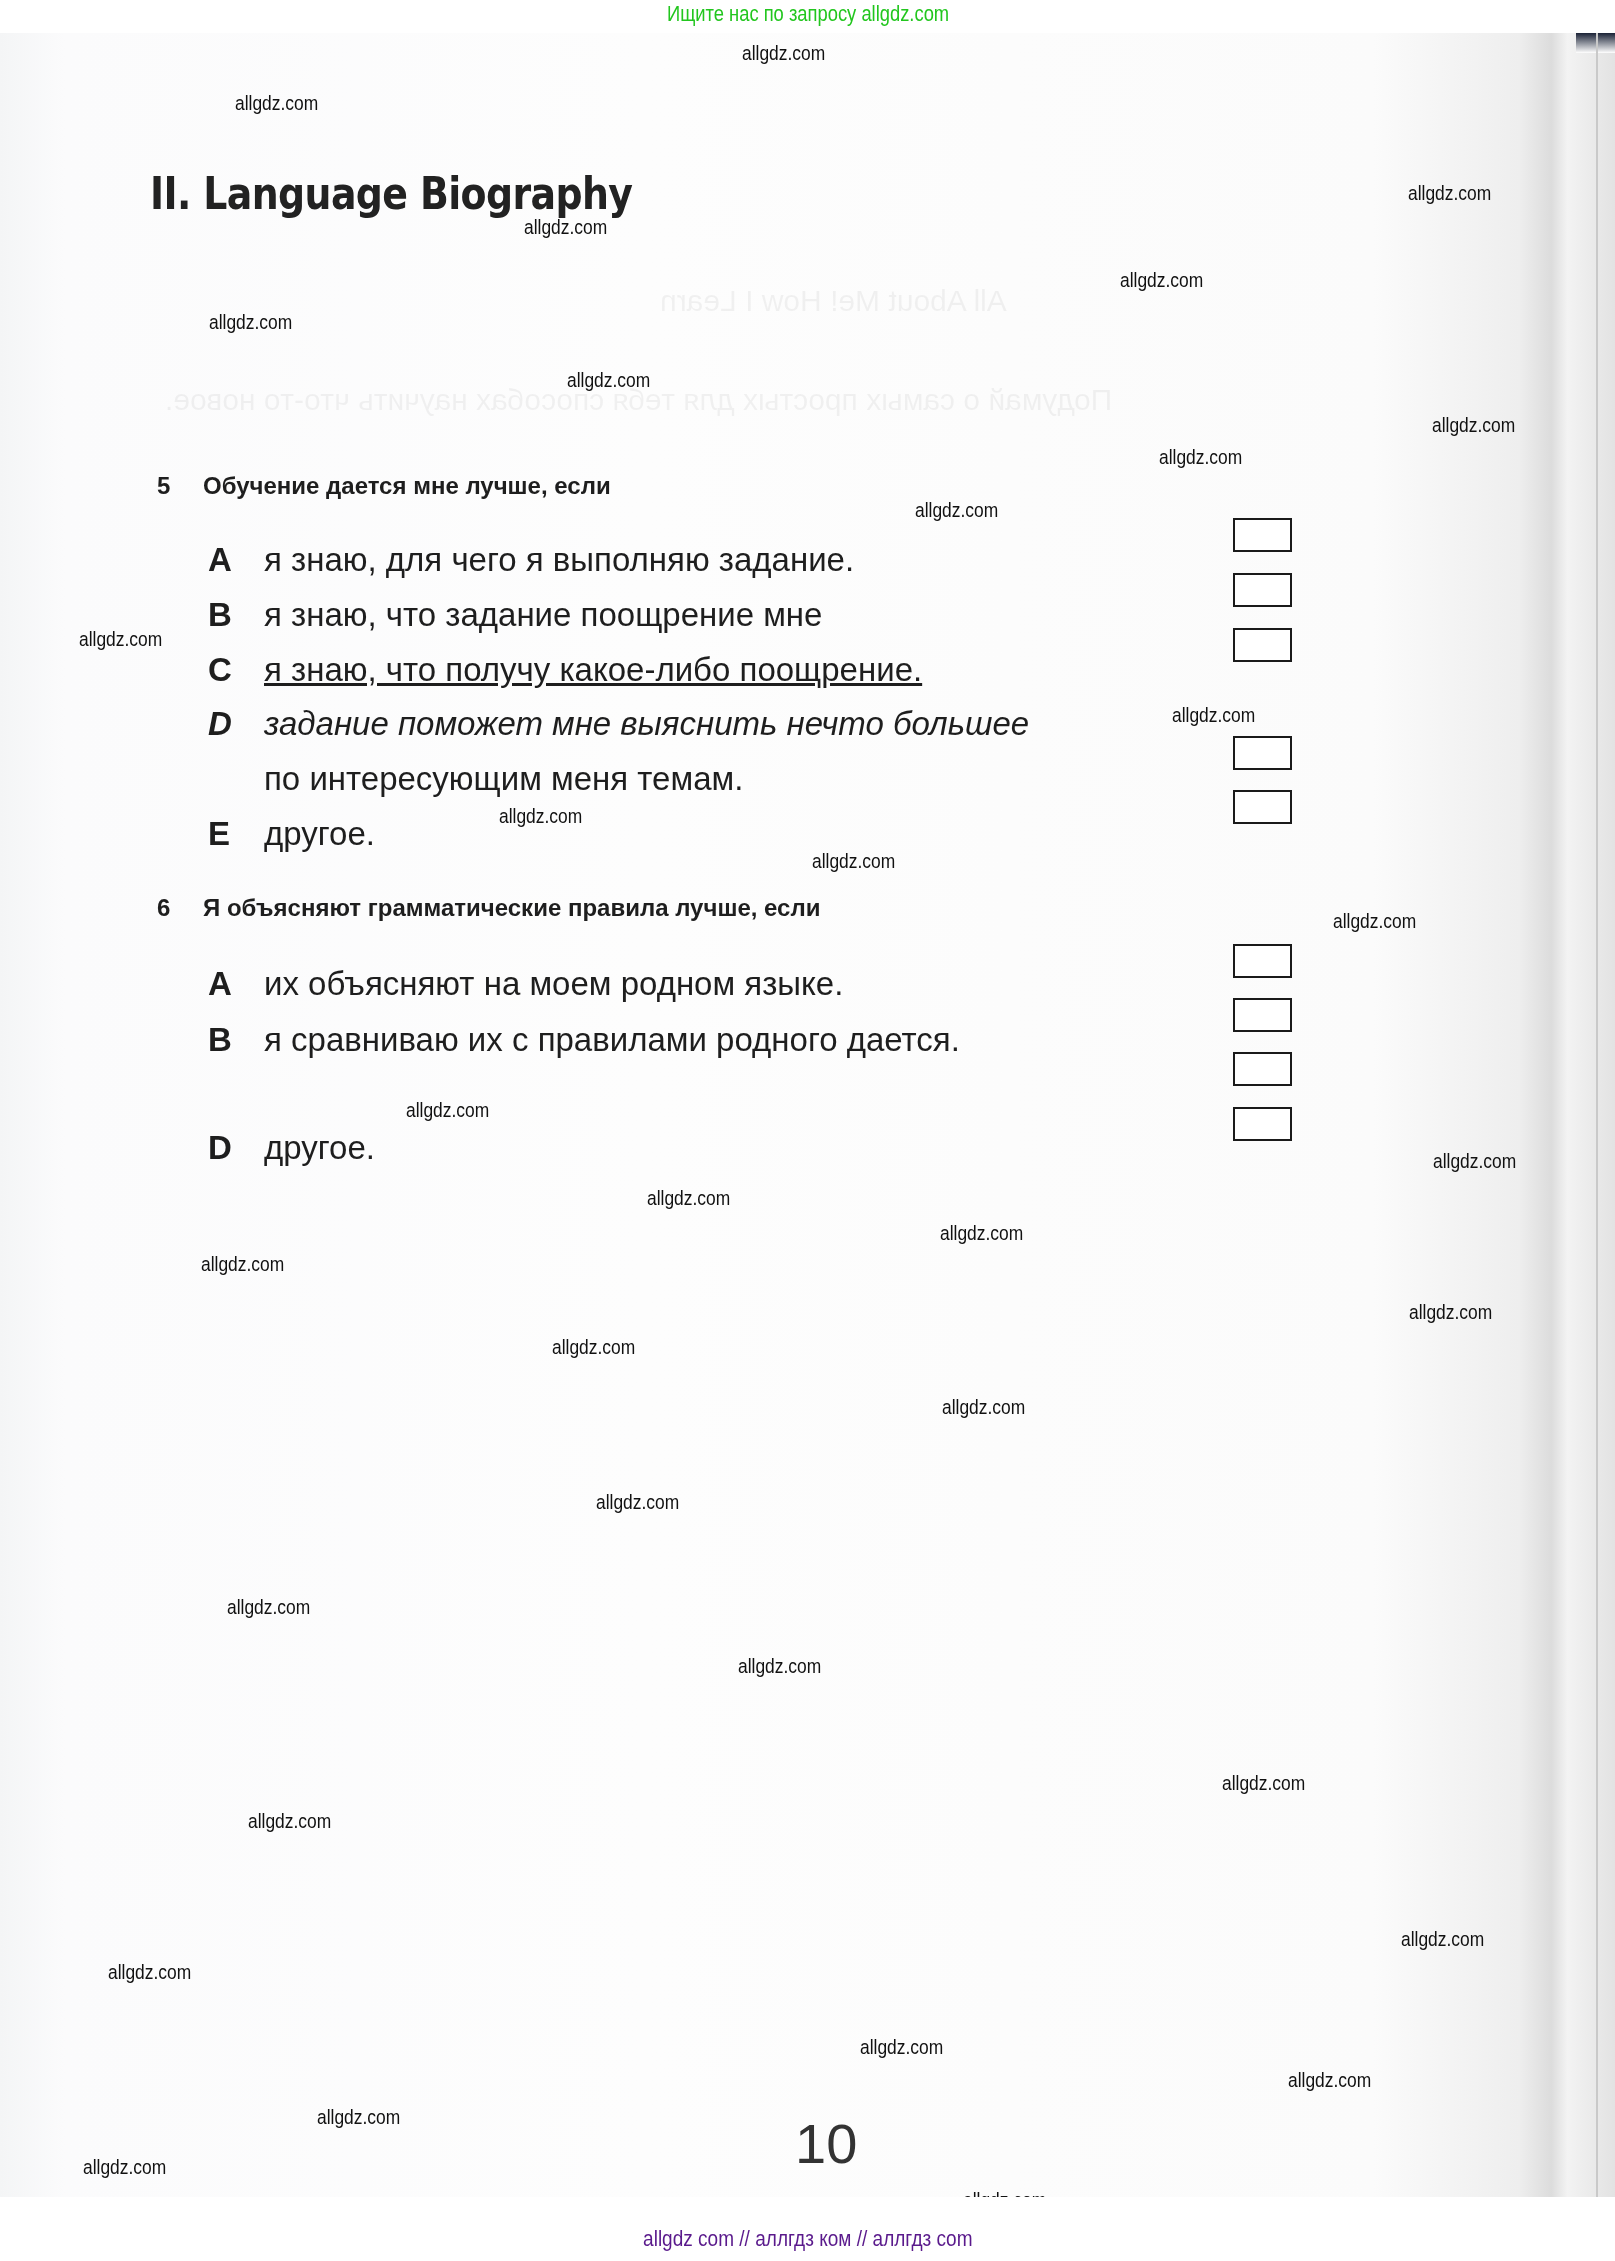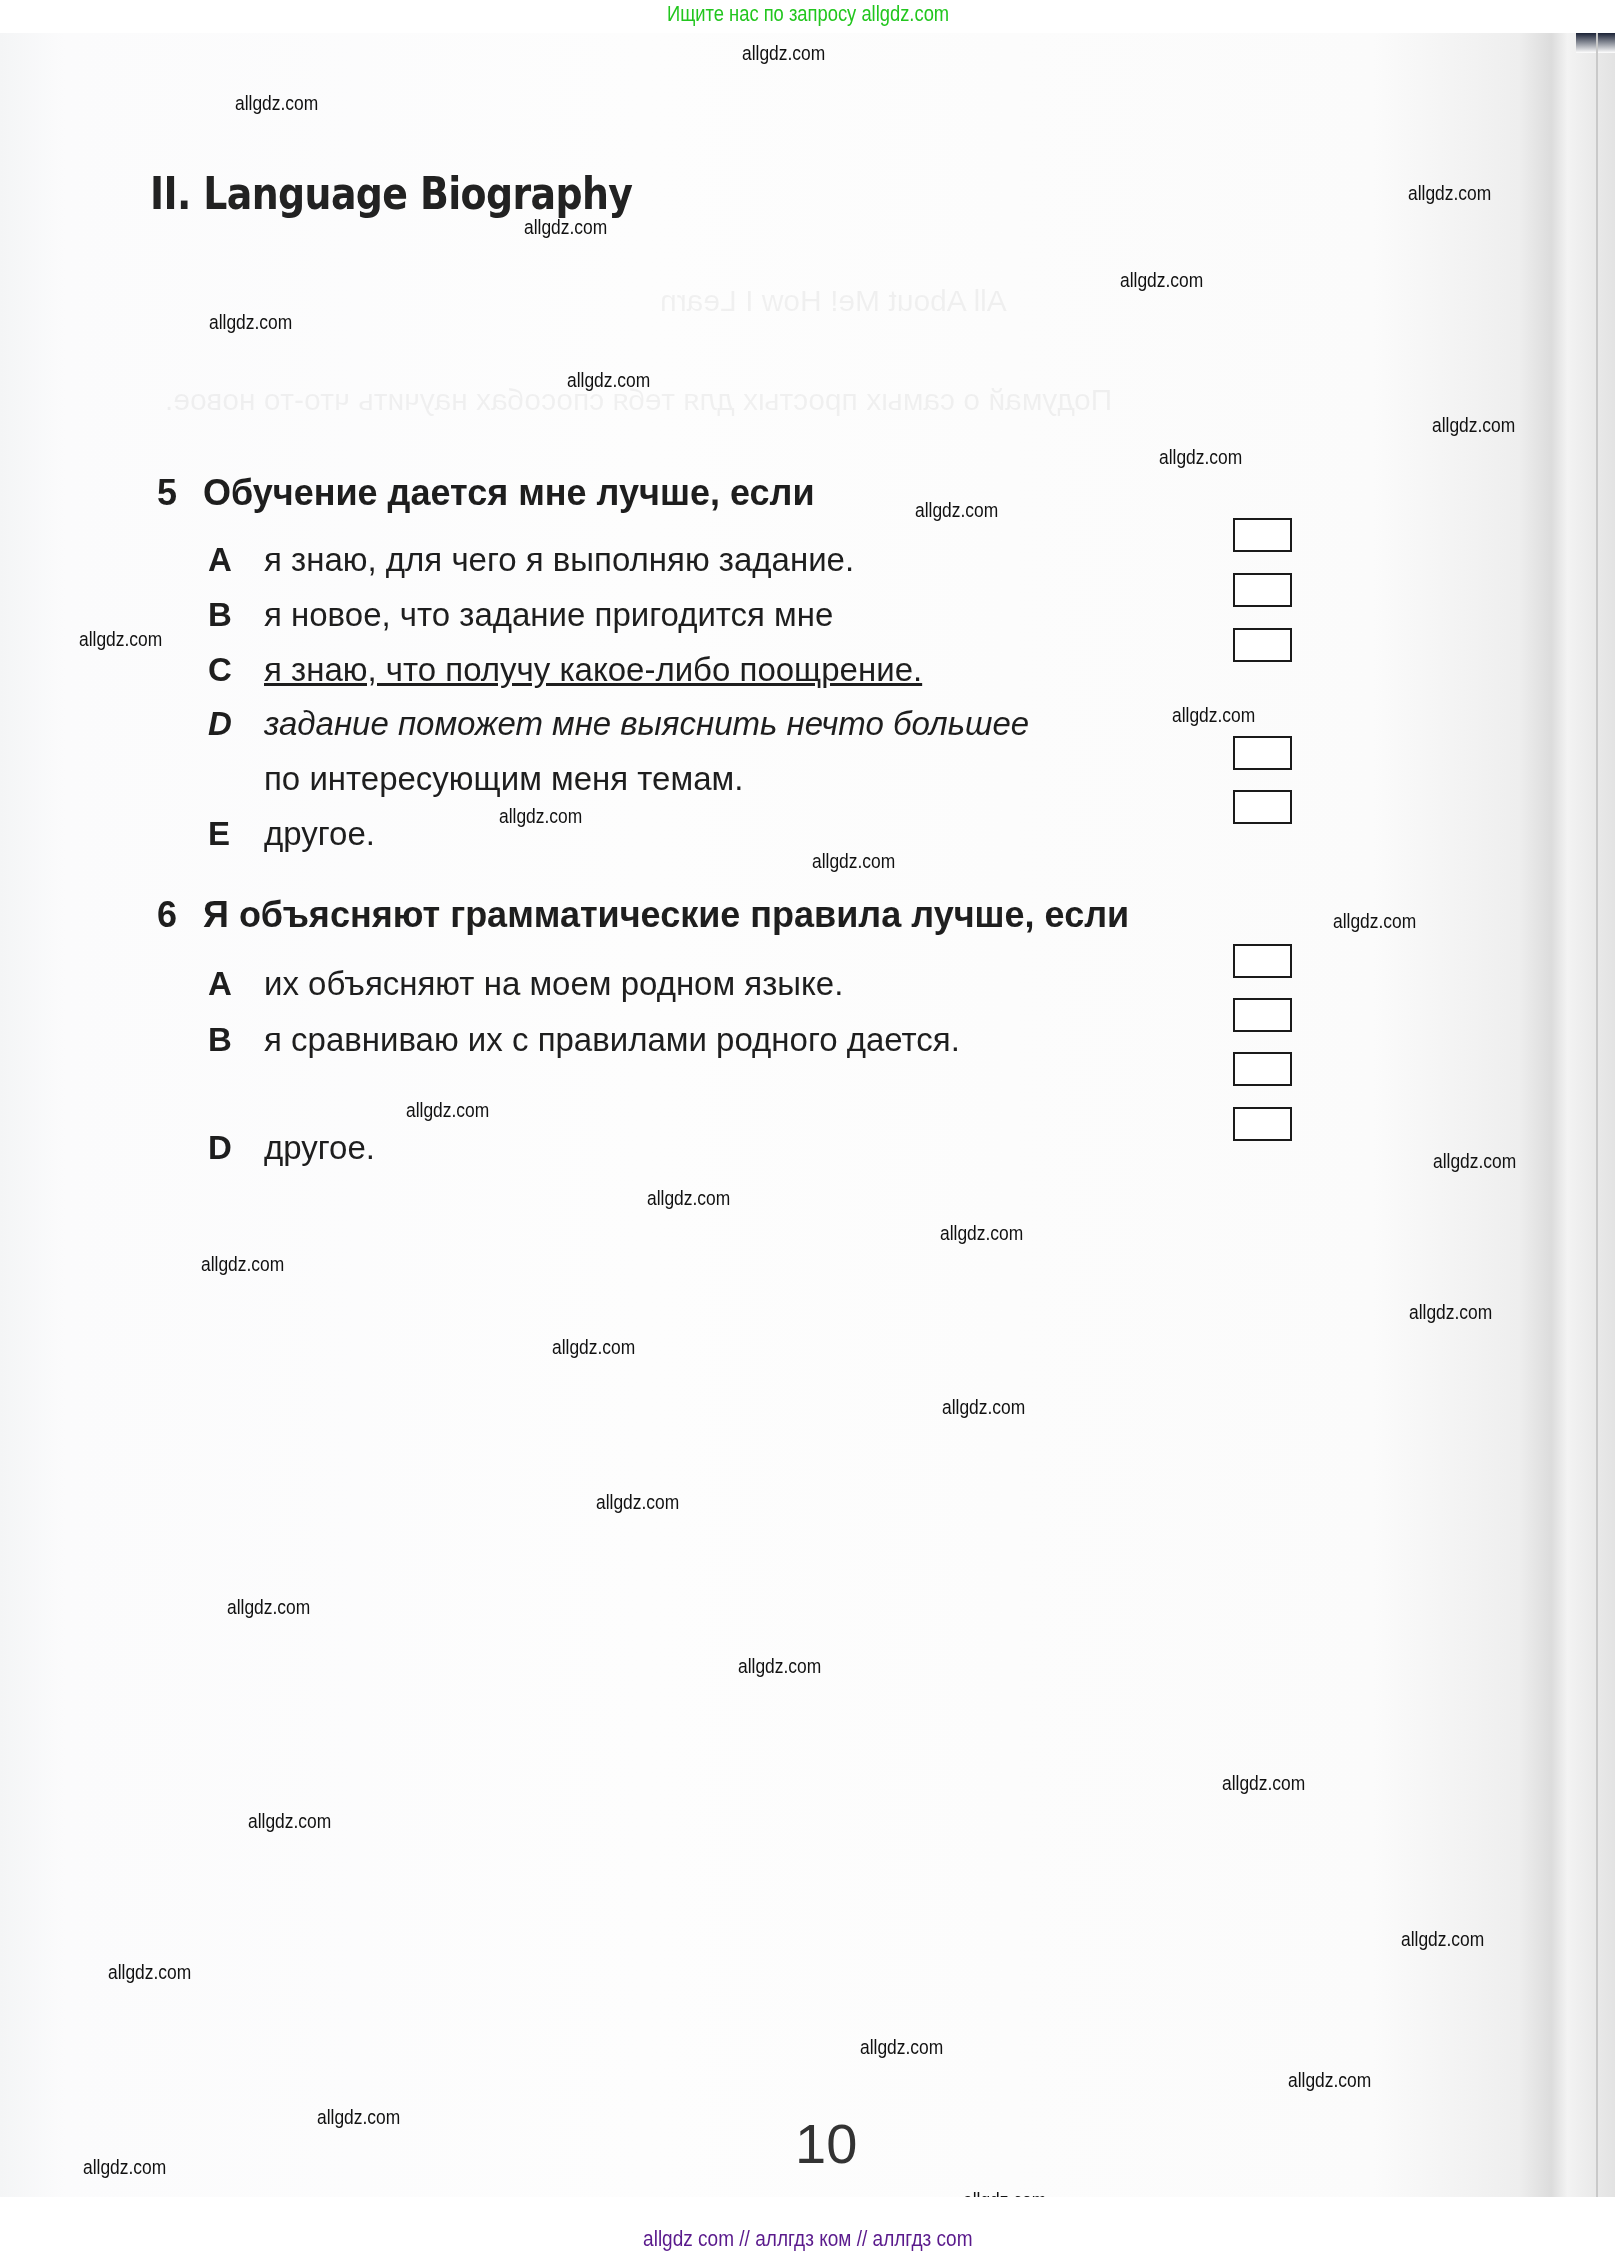--- a/index.html
+++ b/index.html
@@ -8,21 +8,21 @@
   .top-banner { position:absolute; top:0; left:0; width:1616px; height:33px; background:#fff;
                 text-align:center; }
   .top-banner span { display:inline-block; margin-top:1.3px; font-size:22.4px; color:#22c61e;
                      font-family:"Liberation Sans Narrow","Liberation Sans", sans-serif; transform:scaleX(0.82); }
   .page { position:absolute; top:33px; left:0; width:1616px; height:2164px;
           background: linear-gradient(90deg, #f4f5f6 0%, #fbfbfc 4%, #fdfdfd 40%, #fbfbfb 85%, #eeeeee 94%, #dcdcdc 96%, #f3f3f3 97%, #e2e2e2 100%); }
   .page-edge { position:absolute; top:0; right:0; width:40px; height:20px; background:linear-gradient(180deg,#1a2236,#fff); }
   .gutter { position:absolute; top:0; right:18.5px; width:2px; height:2164px; background:#c9c9c9; }
   .title { position:absolute; left:150px; top:135px; font-size:44px; font-weight:bold; letter-spacing:-0.7px;
            font-family:"DejaVu Sans", sans-serif; transform:scaleX(0.86); transform-origin:left; color:#222; }
-  .q-head { position:absolute; left:157px; font-size:36px; font-weight:bold; color:#1e1e1e;
+  .q-head { position:absolute; left:157px; font-size:24px; font-weight:bold; color:#1e1e1e;
             font-family:"Liberation Sans", sans-serif; white-space:nowrap; }
   .q-head .num { display:inline-block; width:46px; }
   .opt { position:absolute; left:208px; font-size:33px; color:#1e1e1e; white-space:nowrap; }
   .opt .letter { display:inline-block; width:56px; font-weight:bold; }
   .opt .cont { display:inline-block; padding-left:56px; }
   .box { position:absolute; left:1233px; width:59px; height:34px; border:2.6px solid #1a1a1a; background:#fff; box-sizing:border-box; }
   .wm { position:absolute; font-size:20.5px; color:#111; white-space:nowrap;
         font-family:"Liberation Sans", sans-serif; transform:scaleX(0.85); transform-origin:left; }
   .pagenum { position:absolute; left:795px; top:2078px; font-size:56px; color:#333; }
   .bottom-banner { position:absolute; left:0; top:2197px; width:1616px; height:64px; background:#fff; text-align:center; }
@@ -45,21 +45,21 @@
 
   <div class="title">II. Language Biography</div>
 
   <div class="q-head" style="top:439px;">
     <span class="num">5</span><span>Обучение дается мне лучше, если</span>
   </div>
   <div class="opt" style="top:508px;">
     <span class="letter">A</span><span>я знаю, для чего я выполняю задание.</span>
   </div>
   <div class="opt" style="top:563px;">
-    <span class="letter">B</span><span>я новое, что задание пригодится мне</span>
+    <span class="letter">B</span><span>я знаю, что задание поощрение мне</span>
   </div>
   <div class="opt" style="top:618px;text-decoration:underline;">
     <span class="letter">C</span><span>я знаю, что получу какое-либо поощрение.</span>
   </div>
   <div class="opt" style="top:672px;font-style:italic;">
     <span class="letter">D</span><span>задание поможет мне выяснить нечто большее</span>
   </div>
   <div class="opt" style="top:727px;">
     <span class="cont">по интересующим меня темам.</span>
   </div>

